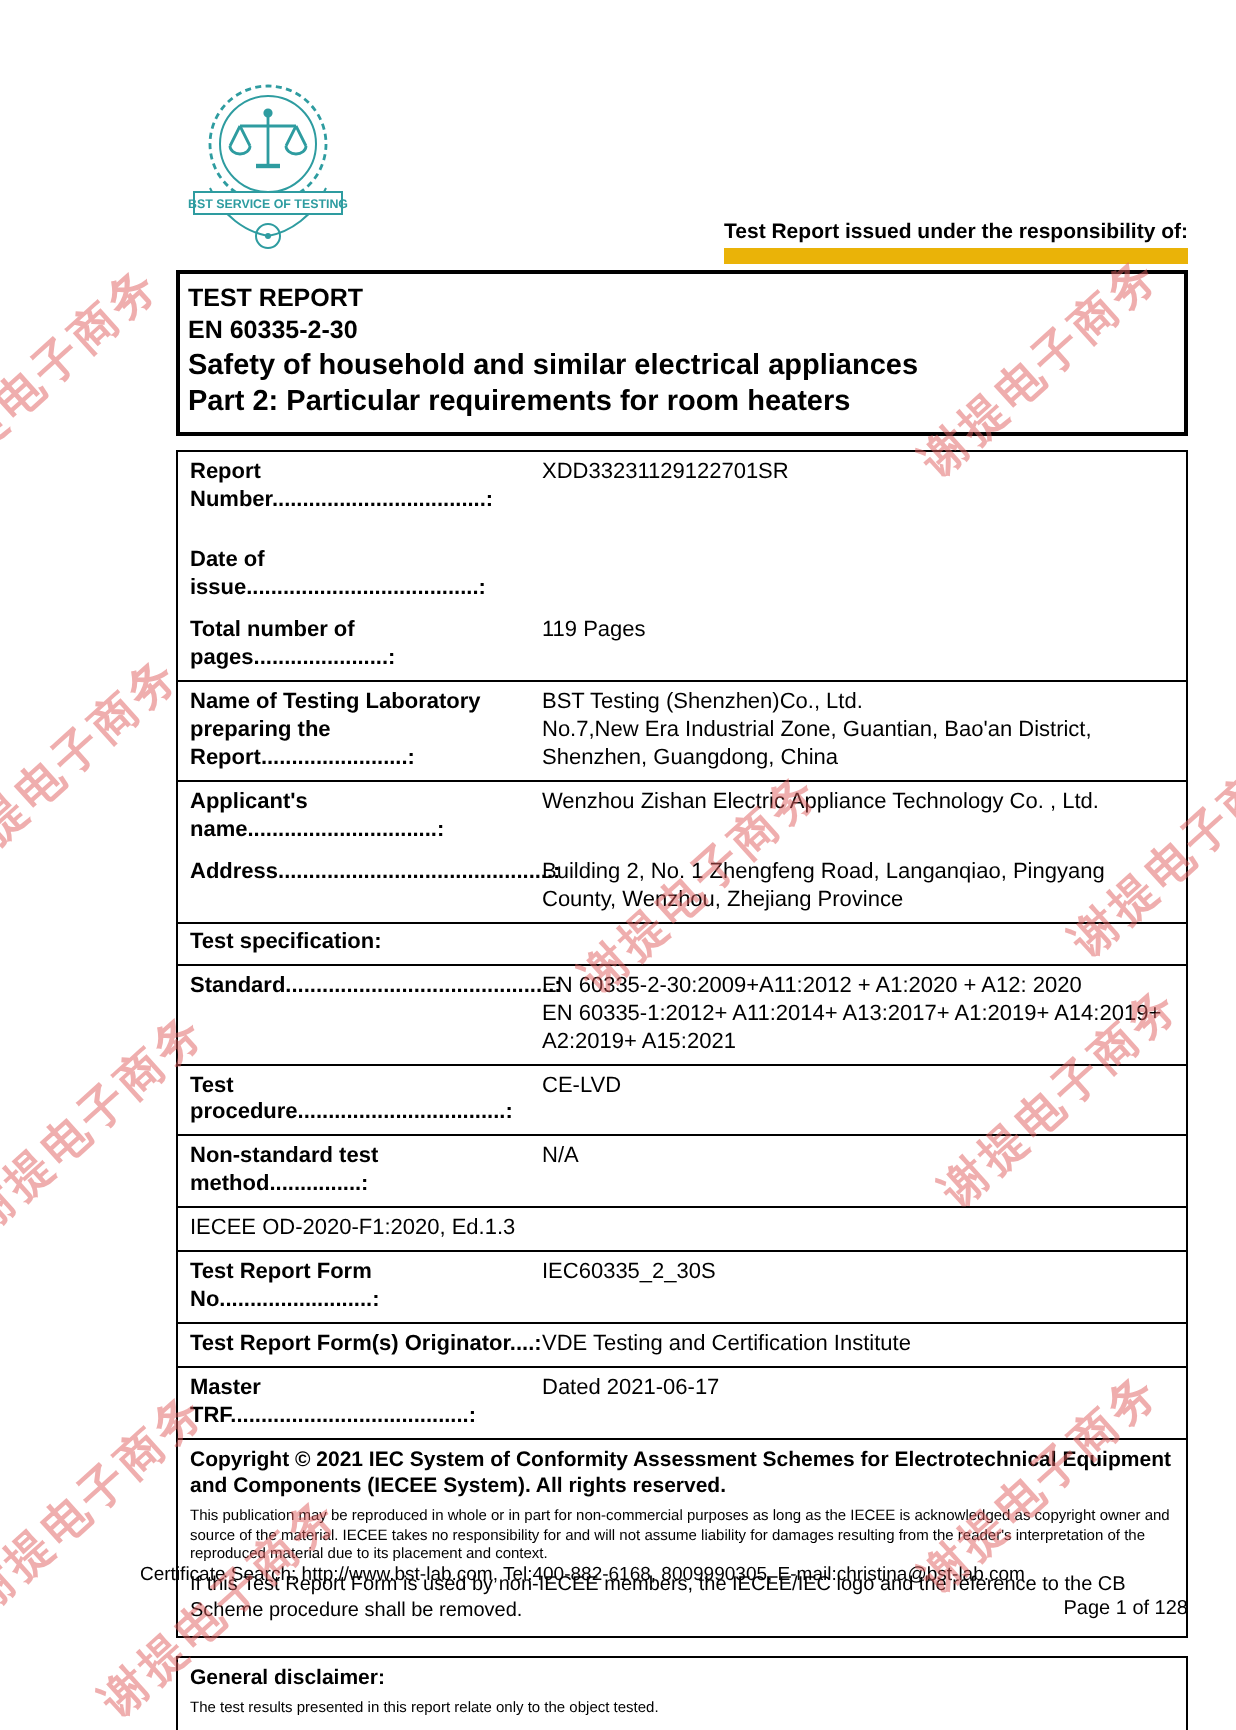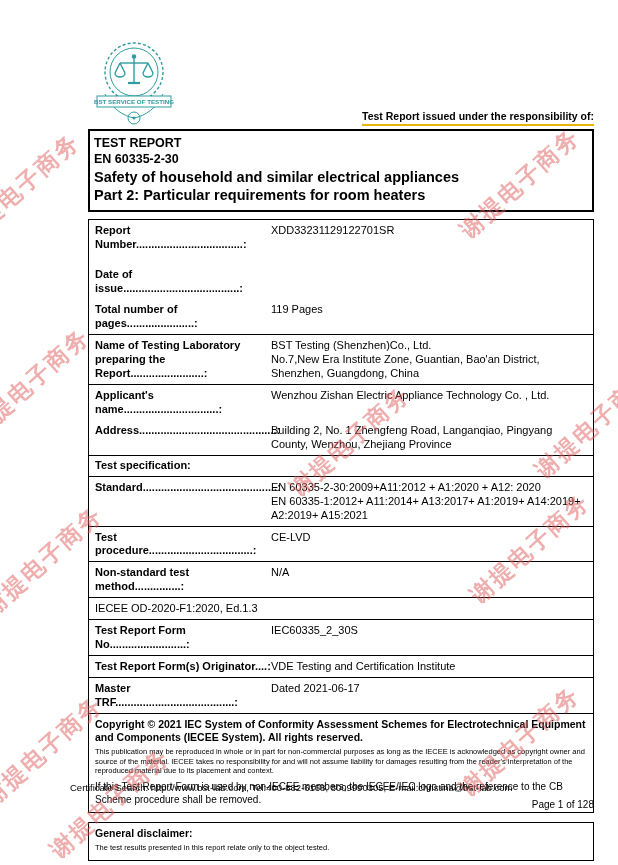--- a/index.html
+++ b/index.html
@@ -18,21 +18,21 @@
     transform:rotate(-42deg); z-index:5;
   }
 
   
   .logo { position:absolute; left:83px; top:34px; width:102px; height:98px; z-index:2; }
 
   
   .content { position:absolute; left:88px; top:110px; width:506px; z-index:3; }
 
   .resp-header { text-align:right; font-size:10.5px; font-weight:bold; margin-bottom:3px; }
-  .resp-header span { display:inline-block; border-bottom:2px solid #eab308; padding-bottom:2px; }
+  .resp-header span { display:inline-block; border-bottom:8px solid #eab308; padding-bottom:2px; }
 
   .title-box { border:2px solid #000; text-align:left; padding:5px 4px 6px; background:transparent; }
   .tb-sm { font-size:12.5px; font-weight:bold; line-height:1.25; }
   .tb-lg { font-size:14.5px; font-weight:bold; line-height:1.2; }
   .tb-lg.first { margin-top:2px; }
 
   .main-table { border:1px solid #000; margin-top:7px; font-size:11px; line-height:1.27; }
   .sec { border-top:1px solid #000; }
   .sec.no-top { border-top:none; }
   .row { display:flex; padding:4px 6px 3px; }
@@ -128,21 +128,21 @@
       </div>
 
       <div class="sec">
         <div class="row">
           <div class="lbl">
             <div>Name of Testing Laboratory</div>
             <div>preparing the Report........................:</div>
           </div>
           <div class="val">
             <div>BST Testing (Shenzhen)Co., Ltd.</div>
-            <div>No.7,New Era Institute Zone, Guantian, Bao'an District,</div>
+            <div>No.7,New Era Industrial Zone, Guantian, Bao'an District,</div>
             <div>Shenzhen, Guangdong, China</div>
           </div>
         </div>
       </div>
 
       <div class="sec">
         <div class="row">
           <div class="lbl">Applicant's name...............................:</div>
           <div class="val">Wenzhou Zishan Electric Appliance Technology Co. , Ltd.</div>
         </div>

